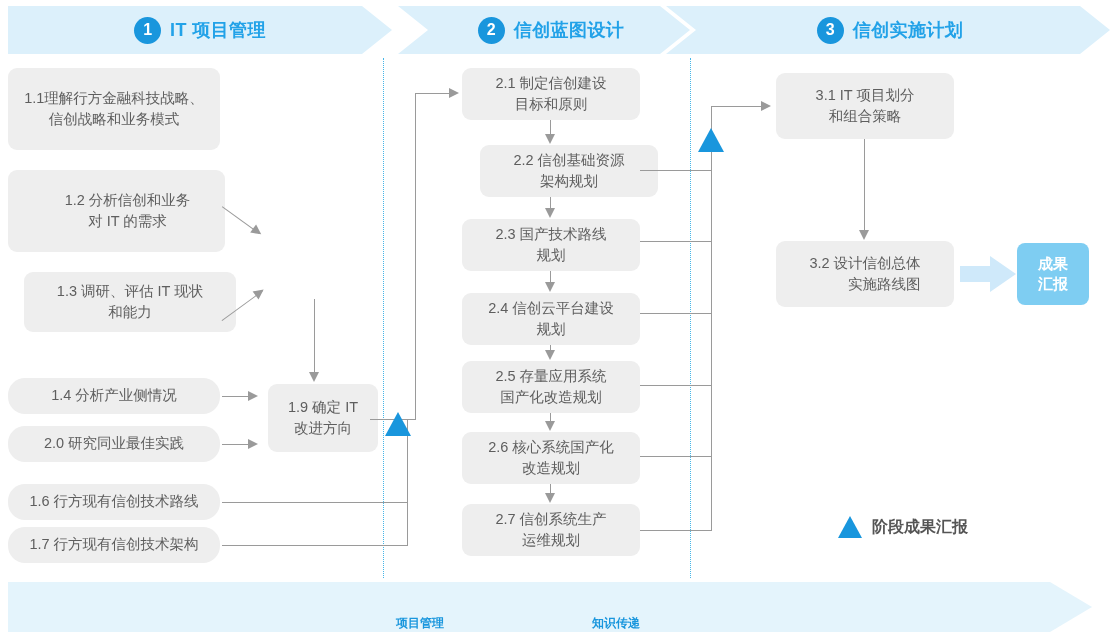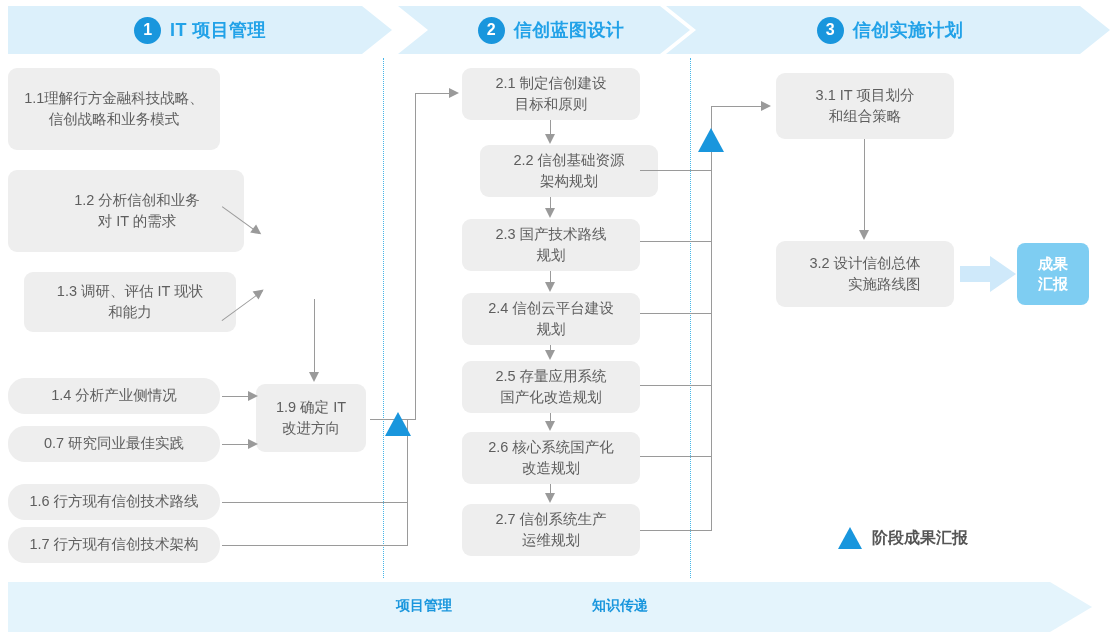--- a/index.html
+++ b/index.html
@@ -149,23 +149,24 @@
   .bottom-arrow{
     position:absolute;
     width:0;height:0;
     border-top:25px solid transparent;
     border-bottom:25px solid transparent;
     border-left:42px solid #e4f4fc;
   }
   .bottom-label{
     position:absolute;
     color:#1996dd;
-    font-size:14px;
+    font-size:12px;
     font-weight:bold;
     white-space:nowrap;
+    margin-top:18px;
   }
   
   .fat-arrow{position:absolute;}
 </style>
 </head>
 <body>
 
 <div id="stage">
 
   <div class="phase-band" style="left:8px;width:384px;clip-path:polygon(0 0,354px 0,384px 24px,354px 48px,0 48px);">
@@ -188,36 +189,36 @@
       <span class="phase-label">信创实施计划</span>
     </div>
   </div>
 
   <div class="divider" style="left:383px;top:58px;height:520px;"></div>
   <div class="divider" style="left:690px;top:58px;height:520px;"></div>
 
   <div class="box" style="left:8px;top:68px;width:212px;height:82px;">1.1理解行方金融科技战略、
 信创战略和业务模式</div>
 
-  <div class="box" style="left:8px;top:170px;width:236px;height:82px;padding-left:30px;">1.2 分析信创和业务
+  <div class="box" style="left:8px;top:170px;width:217px;height:82px;padding-left:30px;">1.2 分析信创和业务
 对 IT 的需求</div>
 
   <div class="box" style="left:24px;top:272px;width:212px;height:60px;">1.3 调研、评估 IT 现状
 和能力</div>
 
   <div class="box pill" style="left:8px;top:378px;width:212px;height:36px;">1.4 分析产业侧情况</div>
 
-  <div class="box pill" style="left:8px;top:426px;width:212px;height:36px;">0.7 研究同业最佳实践</div>
+  <div class="box pill" style="left:8px;top:426px;width:212px;height:36px;">2.0 研究同业最佳实践</div>
 
   <div class="box pill" style="left:8px;top:484px;width:212px;height:36px;">1.6 行方现有信创技术路线</div>
 
   <div class="box pill" style="left:8px;top:527px;width:212px;height:36px;">1.7 行方现有信创技术架构</div>
 
 
-  <div class="box" style="left:256px;top:384px;width:110px;height:68px;">1.9 确定 IT
+  <div class="box" style="left:268px;top:384px;width:110px;height:68px;">1.9 确定 IT
 改进方向</div>
 
   <div class="box" style="left:462px;top:68px;width:178px;height:52px;">2.1 制定信创建设
 目标和原则</div>
   <div class="box" style="left:480px;top:145px;width:178px;height:52px;text-align:center;">2.2 信创基础资源
 架构规划</div>
   <div class="box" style="left:462px;top:219px;width:178px;height:52px;">2.3 国产技术路线
 规划</div>
   <div class="box" style="left:462px;top:293px;width:178px;height:52px;">2.4 信创云平台建设
 规划</div>
@@ -297,21 +298,21 @@
 
   <div class="vline" style="left:711px;top:106px;height:425px;"></div>
   <div class="hline" style="left:711px;top:106px;width:52px;"></div>
   <div class="arrow-head ah-right" style="left:761px;top:101px;"></div>
 
   <div class="tri" style="left:698px;top:128px;"></div>
 
   <div class="vline" style="left:864px;top:139px;height:92px;"></div>
   <div class="arrow-head ah-down" style="left:859px;top:230px;"></div>
 
-  <div class="legend" style="left:838px;top:516px;margin-top:11px;">
+  <div class="legend" style="left:838px;top:516px;">
     <span class="tri small" style="position:relative;display:inline-block;"></span>
     <span class="legend-label">阶段成果汇报</span>
   </div>
 
   <div class="bottom-band" style="left:8px;top:582px;width:1042px;height:50px;"></div>
   <div class="bottom-arrow" style="left:1050px;top:582px;"></div>
   <div class="bottom-label" style="left:396px;top:597px;">项目管理</div>
   <div class="bottom-label" style="left:592px;top:597px;">知识传递</div>
 
 </div>

